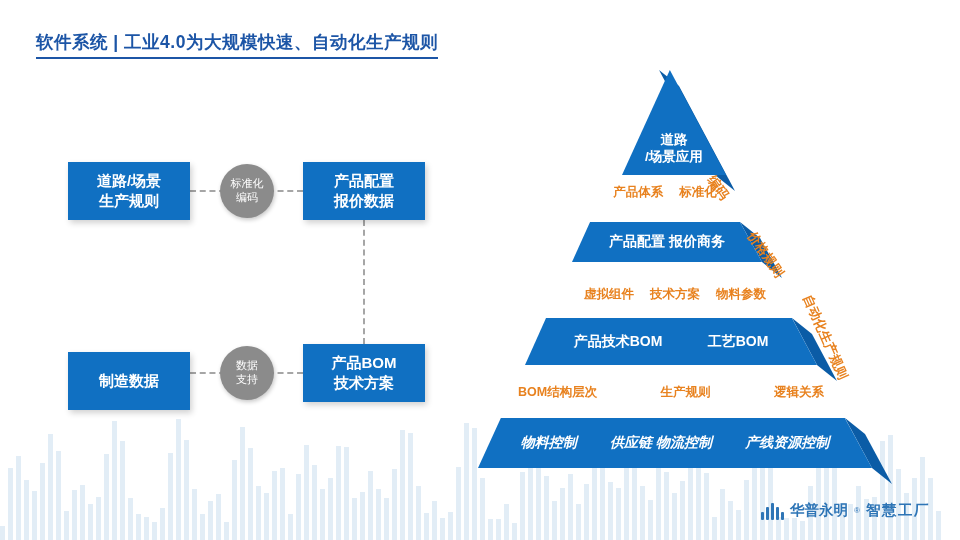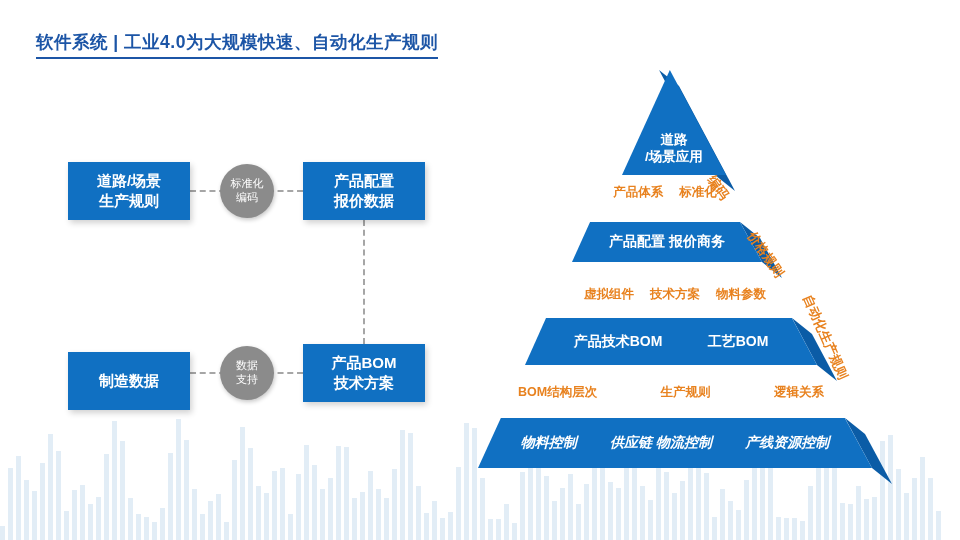--- a/index.html
+++ b/index.html
@@ -222,14 +222,26 @@
       <span>BOM结构层次</span>
       <span>生产规则</span>
       <span>逻辑关系</span>
     </div>
 
     <span class="sideLabel" style="left:248px;top:112px;transform:rotate(55deg);">编码</span>
     <span class="sideLabel" style="left:288px;top:168px;transform:rotate(55deg);">价格规则</span>
     <span class="sideLabel" style="left:345px;top:232px;transform:rotate(66deg);">自动化生产规则</span>
   </div>
 
+  <div class="logo">
+    <span class="logo-bars">
+      <i style="height:8px"></i>
+        <i style="height:13px"></i>
+        <i style="height:17px"></i>
+        <i style="height:13px"></i>
+        <i style="height:8px"></i>
+    </span>
+    <span class="brand">华普永明</span>
+    <span class="reg">®</span>
+    <span class="suffix">智慧工厂</span>
+  </div>
 
 </div>
 
 </body></html>

